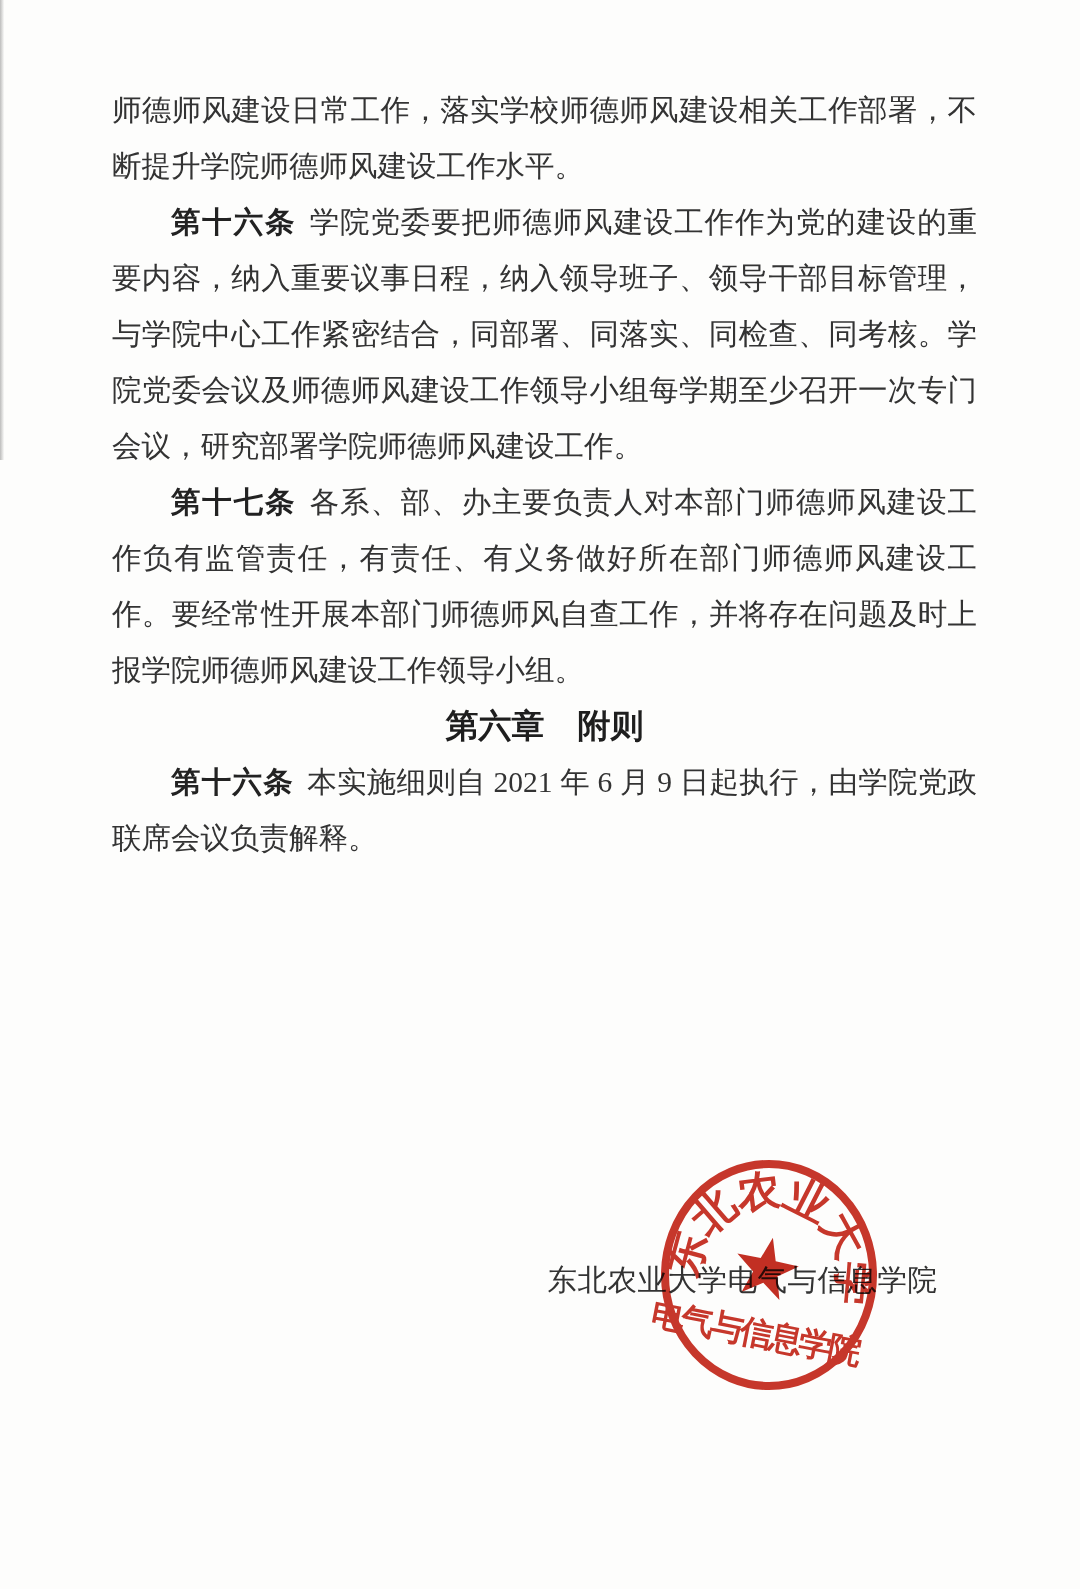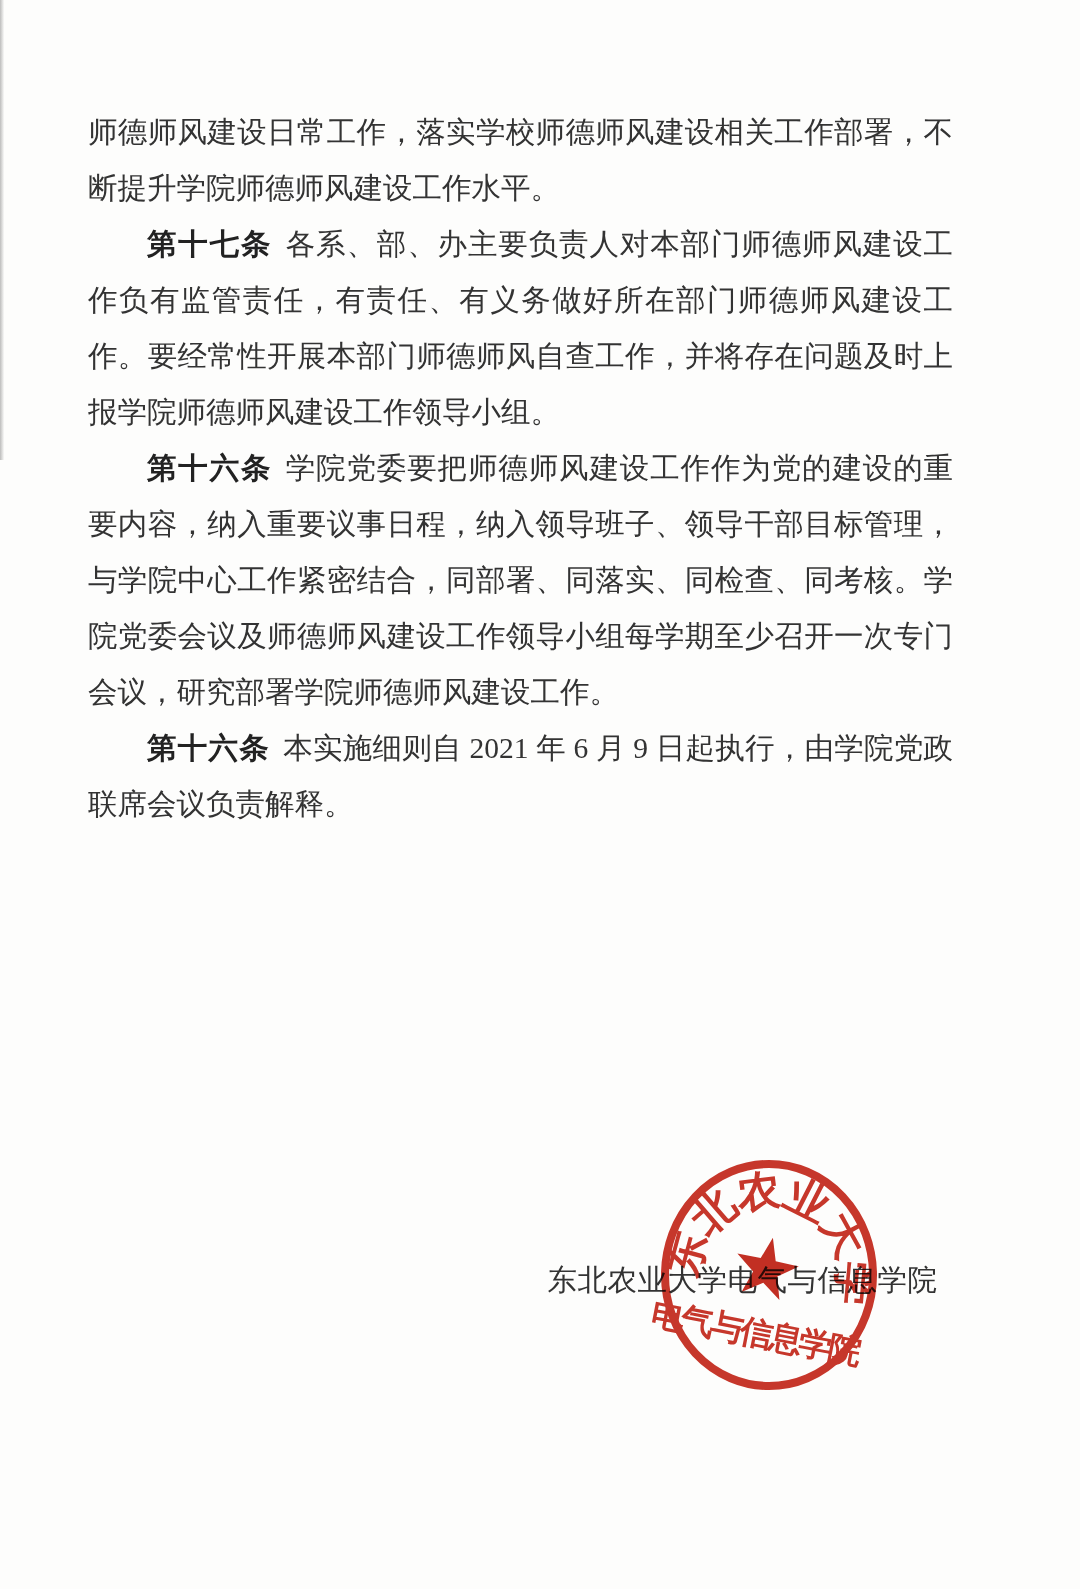--- a/index.html
+++ b/index.html
@@ -15,23 +15,23 @@
     background: #fdfdfc;
     color: #333;
   }
   .left-scan-edge {
     position: absolute; left: 0; top: 0;
     width: 5px; height: 460px;
     background: linear-gradient(to right, rgba(110,110,110,.45), rgba(200,200,200,0) 85%);
   }
   .doc-body {
     position: absolute;
-    left: 88px; top: 0;
+    left: 112px; top: 0;
     width: 865px;
-    padding-top: 104px;
+    padding-top: 82px;
     font-size: 29.5px;
     line-height: 56px;
     text-align: justify;
     color: #333;
   }
   .par { margin: 0; }
   .par.indented { text-indent: 2em; }
   .lead {
     font-weight: bold;
     color: #222;
@@ -96,22 +96,23 @@
 </style>
 </head>
 <body>
 
 <div class="page">
 
   <div class="left-scan-edge"></div>
 
   <section class="doc-body">
     <p class="par"><span>师德师风建设日常工作，落实学校师德师风建设相关工作部署，不断提升学院师德师风建设工作水平。</span></p>
+    <p class="par indented"><b class="lead">第十六条</b><span>学院党委要把师德师风建设工作作为党的建设的重要内容，纳入重要议事日程，纳入领导班子、领导干部目标管理，与学院中心工作紧密结合，同部署、同落实、同检查、同考核。学院党委会议及师德师风建设工作领导小组每学期至少召开一次专门会议，研究部署学院师德师风建设工作。</span></p>
     <p class="par indented"><b class="lead">第十七条</b><span>各系、部、办主要负责人对本部门师德师风建设工作负有监管责任，有责任、有义务做好所在部门师德师风建设工作。要经常性开展本部门师德师风自查工作，并将存在问题及时上报学院师德师风建设工作领导小组。</span></p>
-    <p class="par indented"><b class="lead">第十六条</b><span>学院党委要把师德师风建设工作作为党的建设的重要内容，纳入重要议事日程，纳入领导班子、领导干部目标管理，与学院中心工作紧密结合，同部署、同落实、同检查、同考核。学院党委会议及师德师风建设工作领导小组每学期至少召开一次专门会议，研究部署学院师德师风建设工作。</span></p>
+    <h2 class="chapter">第六章　附则</h2>
     <p class="par indented"><b class="lead">第十六条</b><span>本实施细则自 2021 年 6 月 9 日起执行，由学院党政联席会议负责解释。</span></p>
   </section>
 
   <div class="signature">
     <div class="sig-org">东北农业大学电气与信息学院</div>
   </div>
 
   <svg class="seal" viewBox="630 1140 280 290" xmlns="http://www.w3.org/2000/svg">
     <ellipse class="seal-ring" cx="769" cy="1275" rx="104" ry="111"></ellipse>
     <polygon class="seal-star" points="772.9,1237.7 775.7,1261.3 798.8,1266.6 777.3,1276.5 779.4,1300.1 763.3,1282.7 741.5,1292.1 753.1,1271.4 737.4,1253.5 760.7,1258.1"></polygon>

